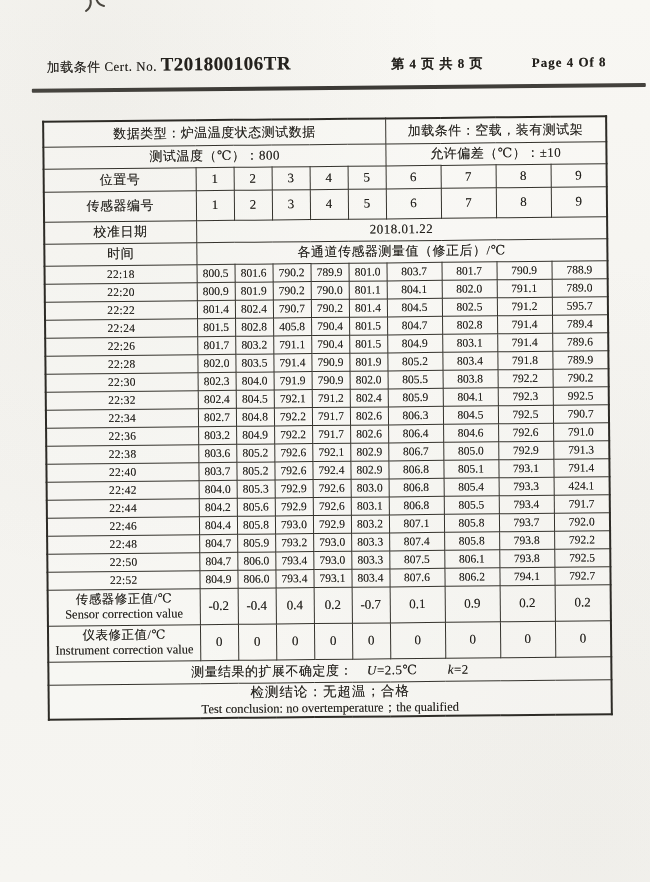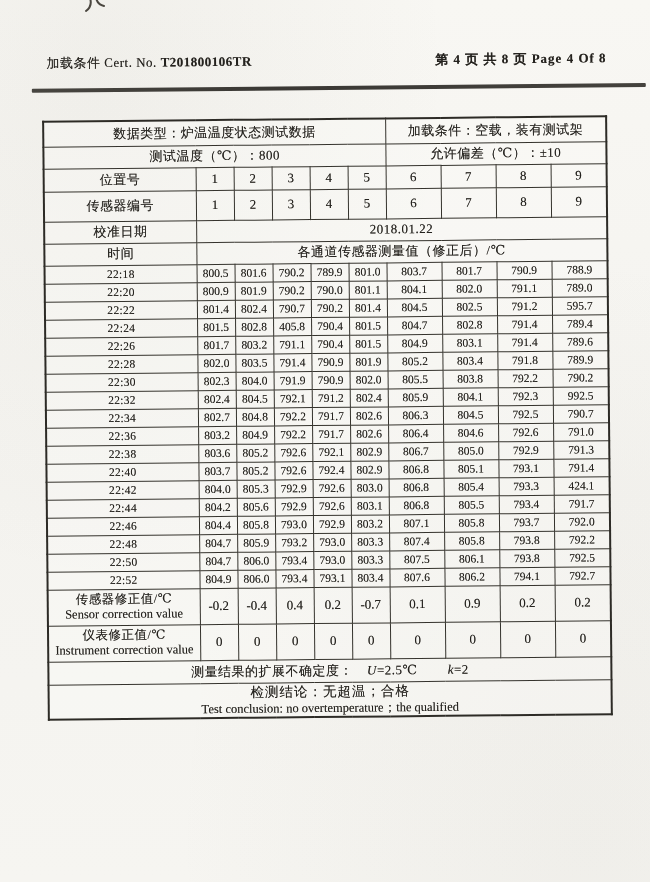--- a/index.html
+++ b/index.html
@@ -25,22 +25,22 @@
   }
   .doc-header {
     position: absolute; top: 52px; left: 50px; right: 40px;
     display: flex; justify-content: space-between; align-items: baseline;
     font-size: 13px;
     text-shadow: 0 0 0.5px rgba(40,35,30,0.55);
   }
   .header-left { letter-spacing: 0.5px; }
   .header-right { font-size: 13px; letter-spacing: 1px; font-weight: 600; }
   .it { }
-  .b { font-weight: bold; }
-  .cert-no { font-weight: bold; font-size: 13px; letter-spacing: 0.5px; }
+  .b { font-weight: bold; margin-left: 44px; }
+  .cert-no { font-weight: bold; font-size: 19px; letter-spacing: 0.5px; }
   .rule {
     position: absolute; top: 86px; left: 35px; width: 614px; height: 4px;
     background: linear-gradient(90deg, #474540, #3a3834 40%, #44423d);
     border-radius: 1px;
   }
   table.cert {
     position: absolute; top: 118px; left: 45px;
     width: 563px;
     border-collapse: collapse; table-layout: fixed;
     background: rgba(252,252,250,0.35);

